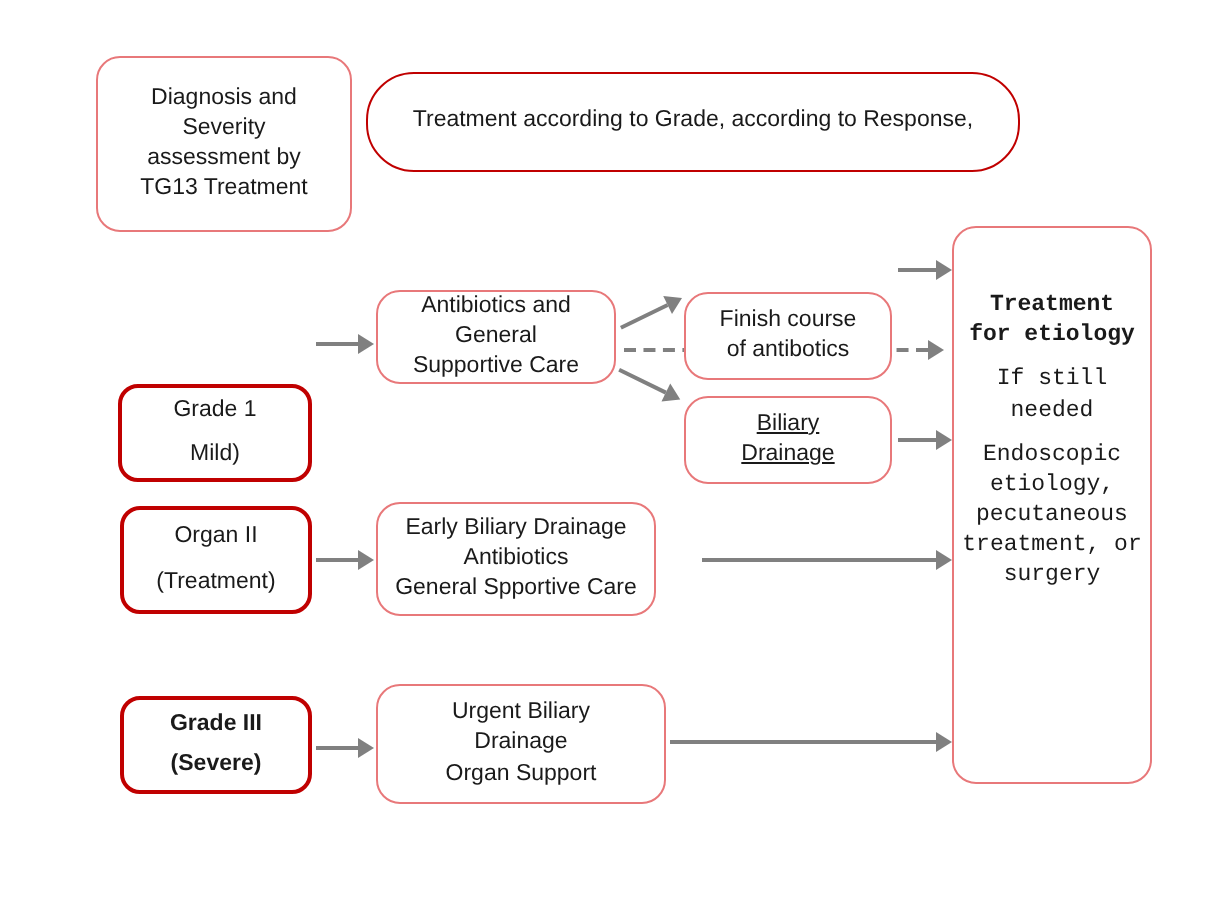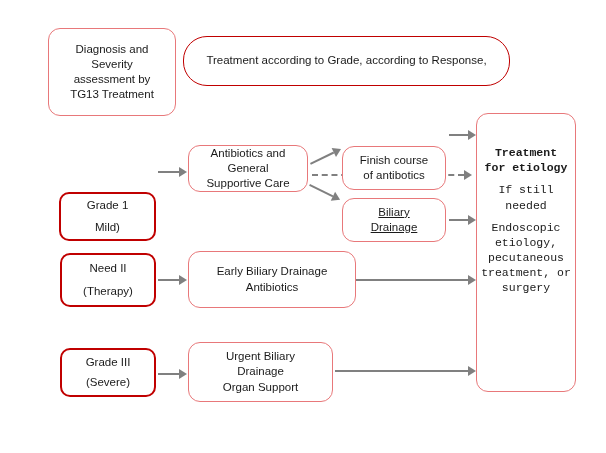--- a/index.html
+++ b/index.html
@@ -137,34 +137,35 @@
 
   <div class="box tx" style="left:342px; top:198px; width:104px; height:44px;text-decoration:underline;">
     <div class="inner">
       <span>Biliary</span><br>
       <span>Drainage</span>
     </div>
   </div>
 
   <div class="box grade" style="left:60px; top:253px; width:96px; height:54px;">
     <div class="inner">
-      <span>Need II</span>
-      <span class="sp"></span>
-      <span>(Therapy)</span>
-    </div>
-  </div>
-
-  <div class="box tx" style="left:188px; top:251px; width:168px; height:57px;">
+      <span>Organ II</span>
+      <span class="sp"></span>
+      <span>(Treatment)</span>
+    </div>
+  </div>
+
+  <div class="box tx" style="left:188px; top:251px; width:140px; height:57px;">
     <div class="inner">
       <span>Early Biliary Drainage</span><br>
       <span>Antibiotics</span><br>
-    </div>
-  </div>
-
-  <div class="box grade" style="left:60px; top:348px; width:96px; height:49px;">
+      <span>General Spportive Care</span>
+    </div>
+  </div>
+
+  <div class="box grade" style="left:60px; top:348px; width:96px; height:49px;font-weight:bold;">
     <div class="inner">
       <span>Grade III</span>
       <span class="gap-sm"></span>
       <span>(Severe)</span>
     </div>
   </div>
 
   <div class="box tx" style="left:188px; top:342px; width:145px; height:60px;">
     <div class="inner">
       <span>Urgent Biliary</span><br>

